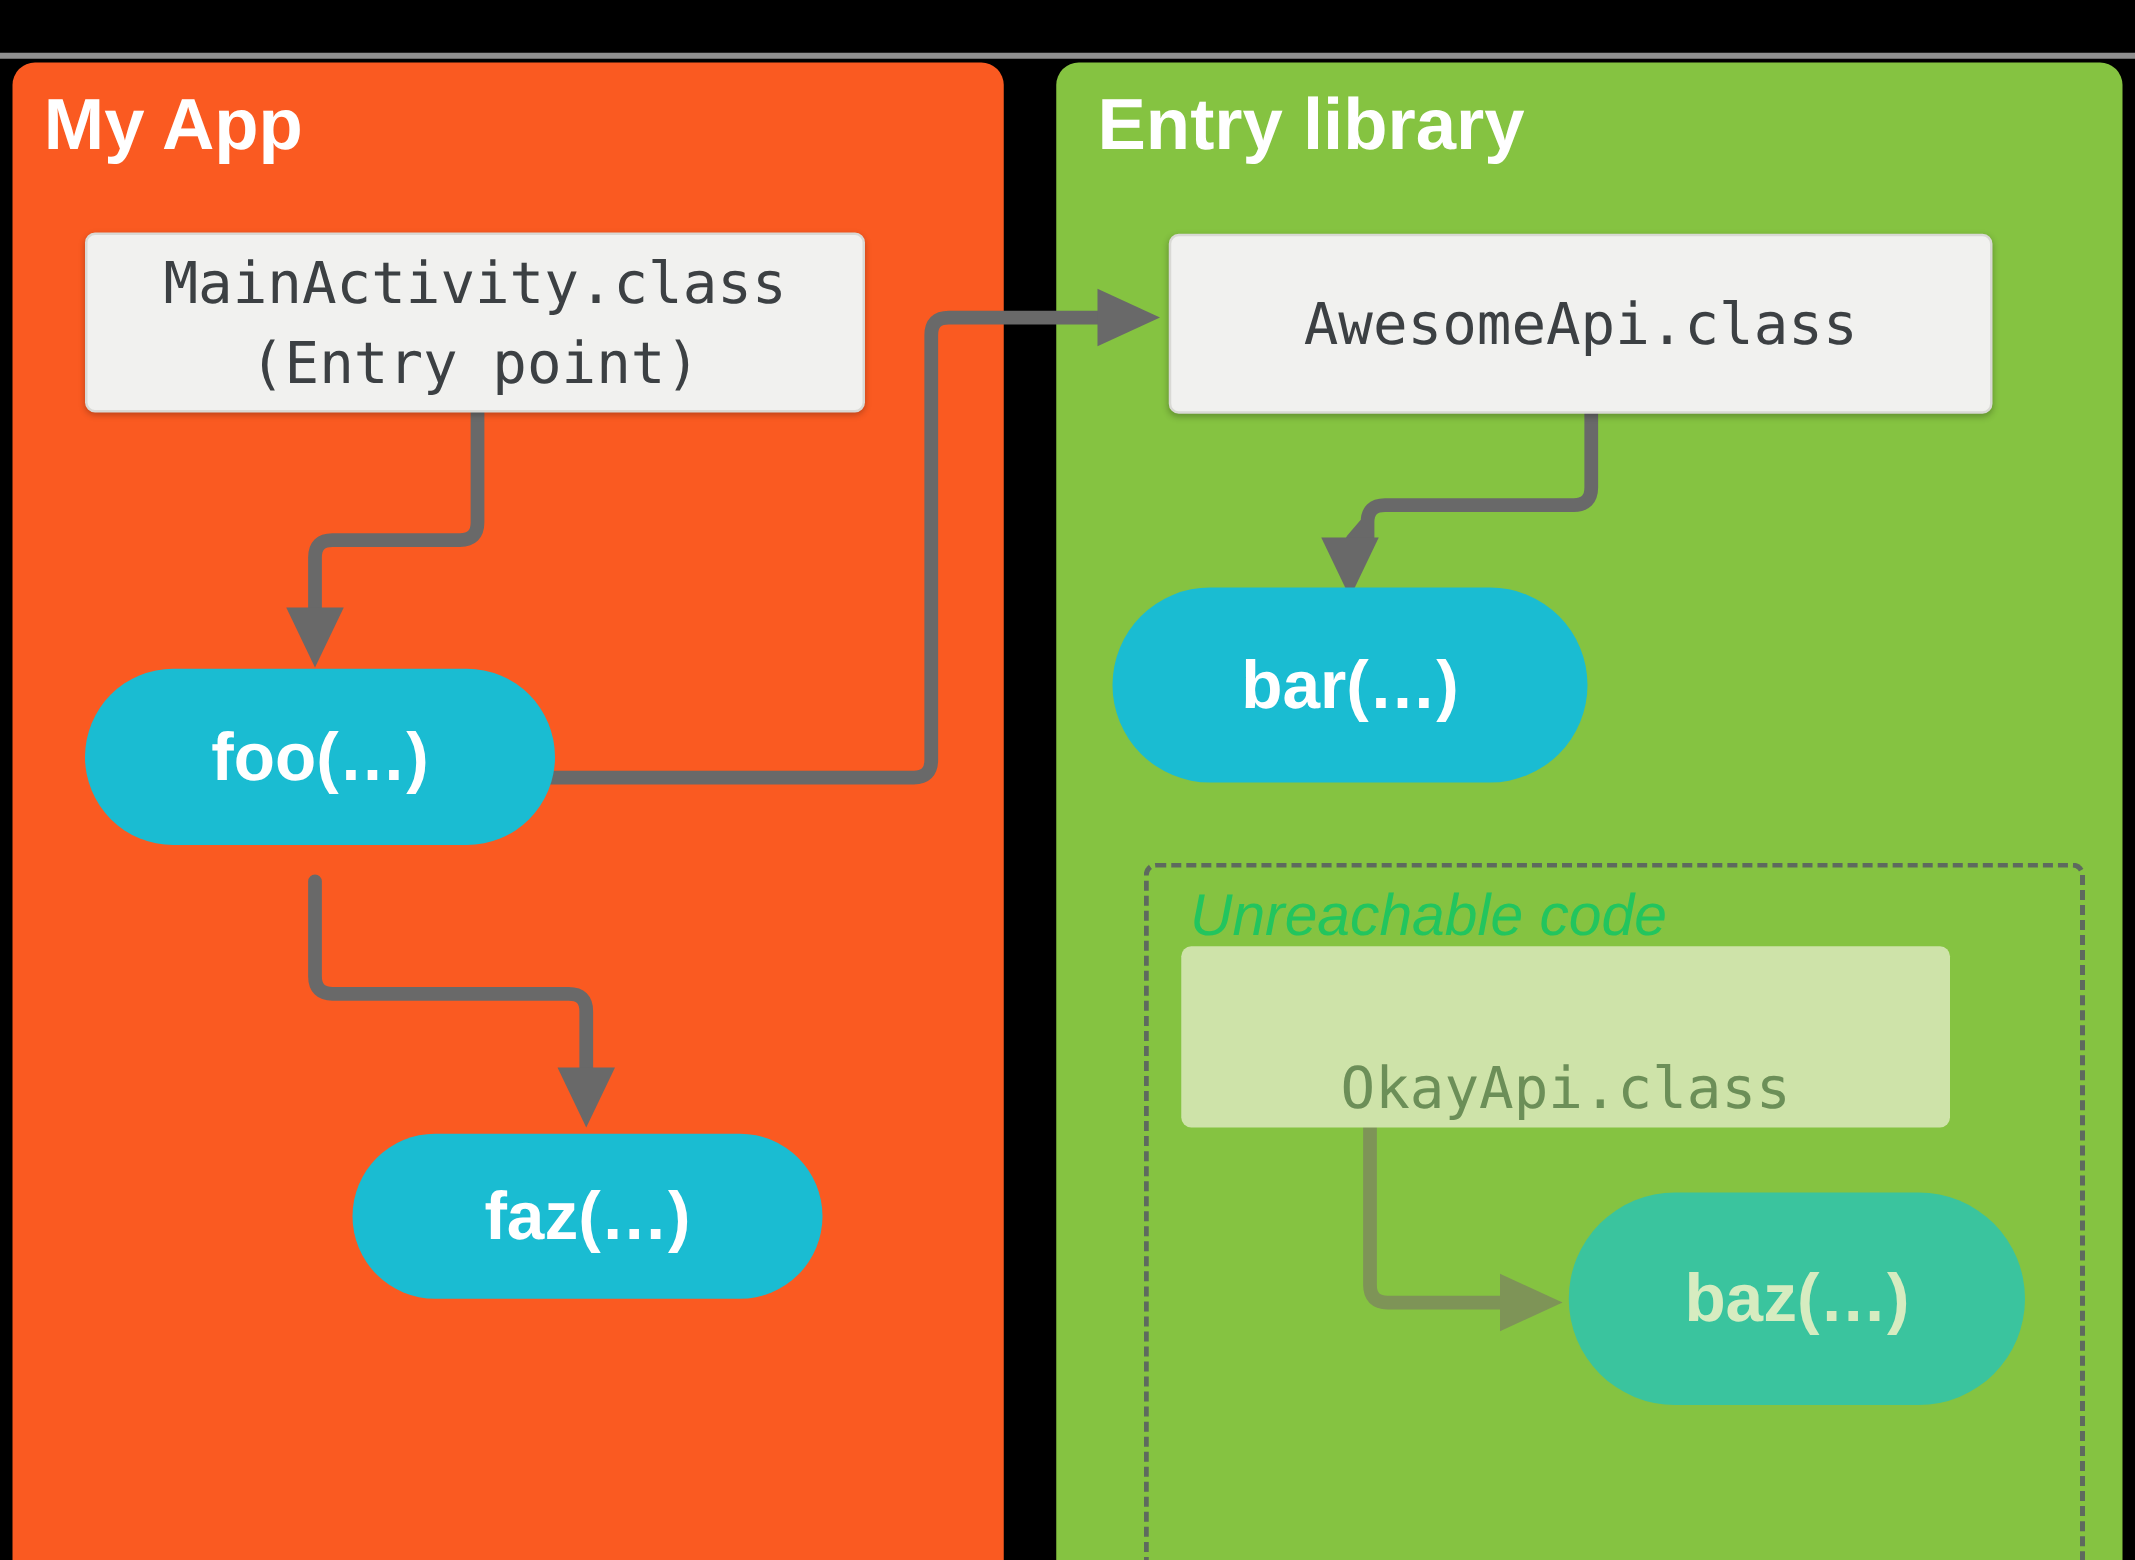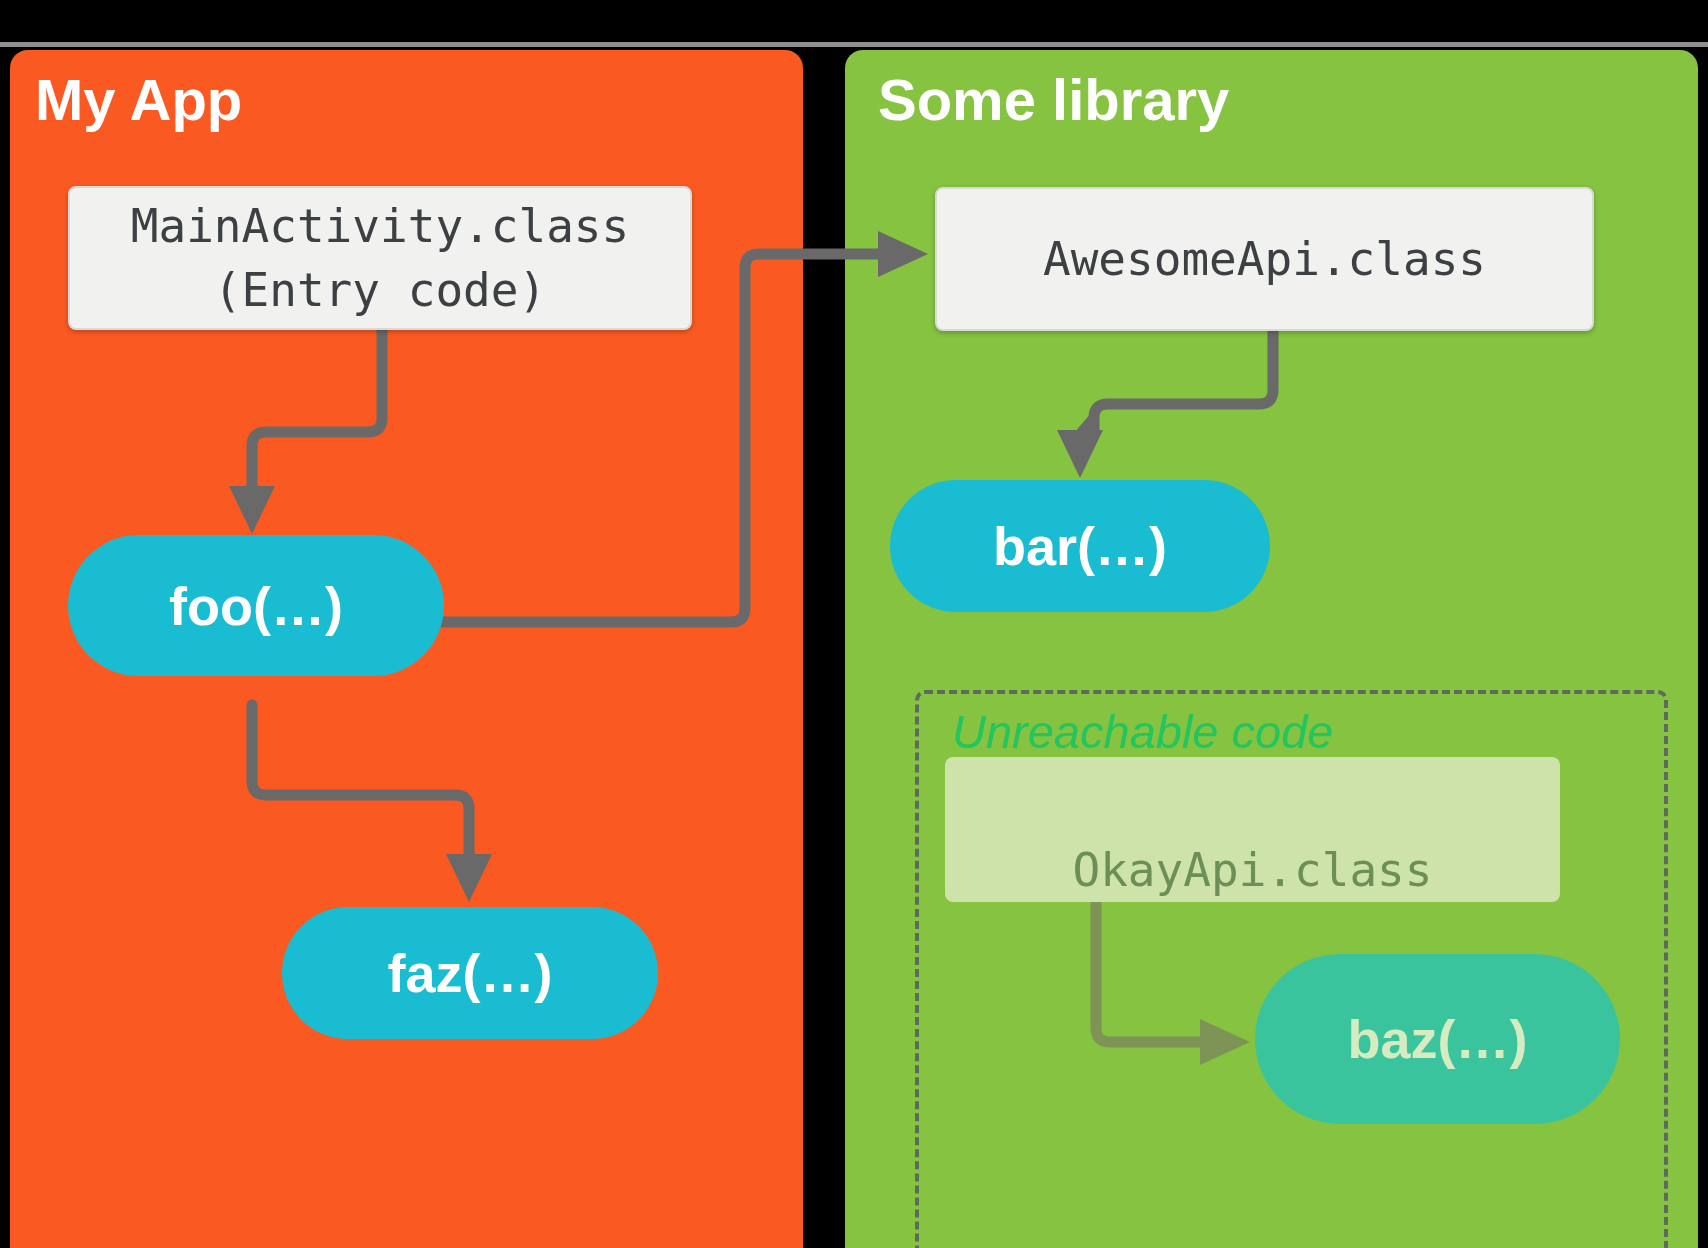--- a/index.html
+++ b/index.html
@@ -18,21 +18,21 @@
             font-family:"DejaVu Sans Mono","Liberation Mono",monospace;
             font-size:46px;color:#3c4043;line-height:64px;white-space:nowrap;}
   .box-main{left:68px;top:144px;width:620px;height:140px;}
   .box-api{left:935px;top:145px;width:655px;height:140px;text-align:center;}
   .box-okay{left:945px;top:715px;width:615px;height:145px;background:#cee3a9;border:none;
             box-shadow:none;color:#6c8f58;justify-content:flex-end;}
   .pill{position:absolute;border-radius:90px;display:flex;align-items:center;justify-content:center;
         color:#fff;font-weight:bold;font-size:54px;background:#1abcd2;}
   .pill-foo{left:68px;top:493px;width:376px;height:141px;}
   .pill-faz{left:282px;top:865px;width:376px;height:132px;}
-  .pill-bar{left:890px;top:438px;width:380px;height:132px;text-align:right;}
+  .pill-bar{left:890px;top:428px;width:380px;height:156px;text-align:right;}
   .pill-baz{left:1255px;top:912px;width:365px;height:170px;background:#3ac49e;color:#d6ecc0;}
   .dashedbox{position:absolute;left:915px;top:648px;width:745px;height:577px;
              border:4px dashed #5e6a5e;border-radius:10px;}
   .unreach{position:absolute;left:952px;top:662px;font-size:47px;font-style:italic;
            color:#22c55e;font-weight:500;}
   svg.wires{position:absolute;left:0;top:0;pointer-events:none;}
 </style>
 </head>
 <body>
 
@@ -56,25 +56,25 @@
 
     <path d="M 1273 283 L 1273 348 Q 1273 362 1259 362 L 1108 362 Q 1094 362 1094 376 L 1094 390
              M 1094 376 L 1082 390" fill="none" stroke="#696969" stroke-width="11" stroke-linecap="round"></path>
     <polygon points="1057,388 1103,388 1080,436" fill="#696969"></polygon>
 
     <path d="M 1096 856 L 1096 986 Q 1096 1000 1110 1000 L 1202 1000" fill="none" stroke="#7e9457" stroke-width="11" stroke-linecap="round"></path>
     <polygon points="1200,977 1200,1023 1250,1000" fill="#7e9457"></polygon>
   </svg>
 
   <div class="panel-title title-app">My App</div>
-  <div class="panel-title title-lib">Some library</div>
+  <div class="panel-title title-lib">Entry library</div>
 
   <div class="classbox box-main">
     <div>MainActivity.class</div>
-    <div>(Entry code)</div>
+    <div>(Entry point)</div>
   </div>
 
   <div class="classbox box-api">
     <div>AwesomeApi.class</div>
   </div>
 
   <div class="pill pill-foo">foo(…)</div>
   <div class="pill pill-faz">faz(…)</div>
   <div class="pill pill-bar">bar(…)</div>
 

